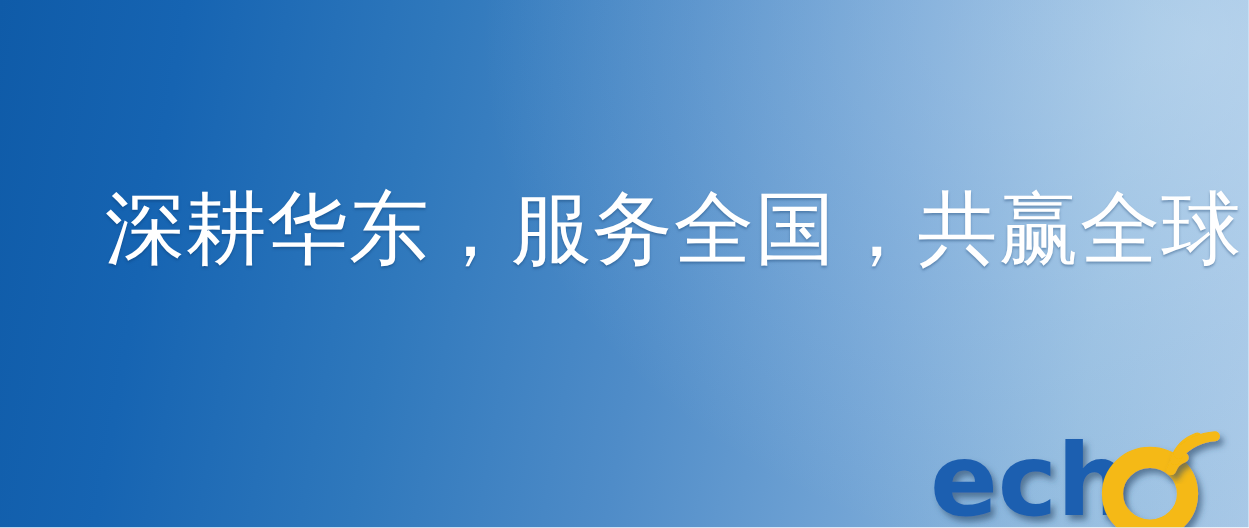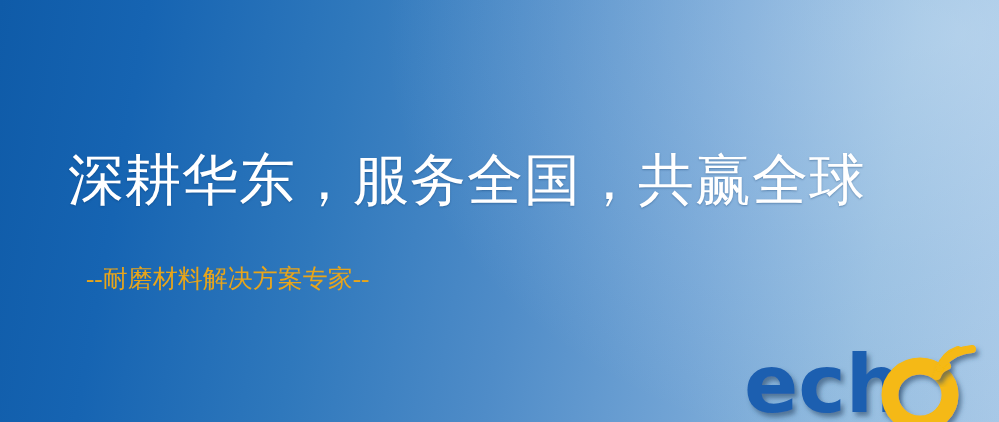--- a/index.html
+++ b/index.html
@@ -29,24 +29,24 @@
     inset: 0;
     background: radial-gradient(ellipse 820px 620px at 96% 8%,
                 rgba(215,232,248,0.42) 0%,
                 rgba(200,222,245,0.20) 38%,
                 rgba(255,255,255,0.0) 70%);
     pointer-events: none;
   }
 
   .headline {
     position: absolute;
-    left: 68px;
+    left: 84px;
     top: 152px;
     font-family: "Liberation Serif", "DejaVu Serif", serif;
-    font-size: 56px;
+    font-size: 64px;
     line-height: 1.0;
     color: #ffffff;
     letter-spacing: 1px;
     white-space: nowrap;
     text-shadow: 0 1px 2px rgba(10,50,95,0.35);
     z-index: 3;
   }
 
   .subtitle {
     position: absolute;
@@ -73,21 +73,20 @@
   }
   .logo svg { display: block; }
 </style>
 </head>
 <body>
 
 <div id="banner">
 
   <div class="headline">深耕华东，服务全国，共赢全球</div>
 
-  <div class="subtitle">--耐磨材料解决方案专家--</div>
 
   <div class="logo">
     <svg width="255" height="130" viewBox="0 0 255 130" xmlns="http://www.w3.org/2000/svg">
       <defs>
         <filter id="ds" x="-25%" y="-25%" width="160%" height="165%">
           <feDropShadow dx="3" dy="4" stdDeviation="2.6" flood-color="#29486b" flood-opacity="0.62"></feDropShadow>
         </filter>
       </defs>
 
       <g filter="url(#ds)">

